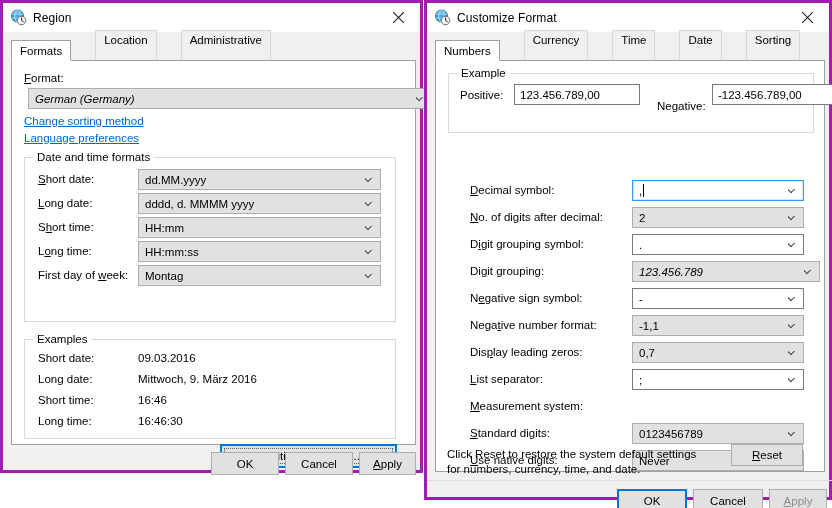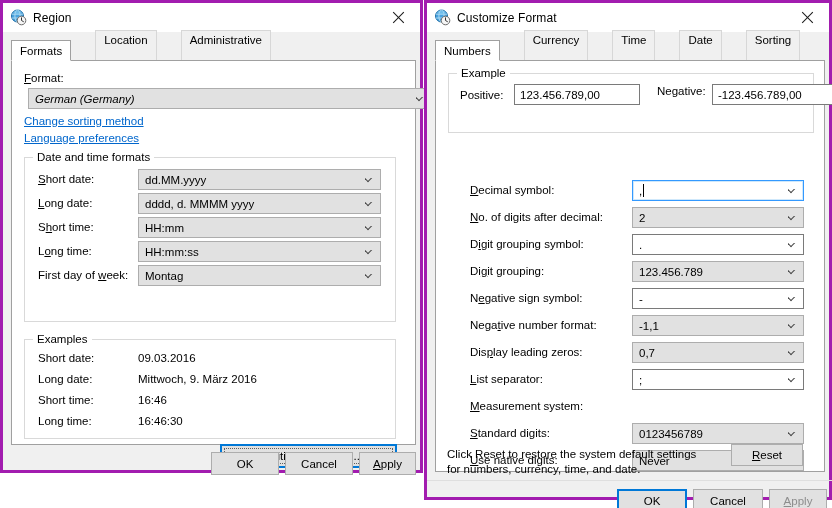--- a/index.html
+++ b/index.html
@@ -399,21 +399,21 @@
       <div class="tabpage" style="left:8px; top:28px; width:390px; height:412px;">
 
         <div class="groupbox" style="left:12px; top:12px; width:366px; height:60px;">
           <span class="grouptitle">Example</span>
 
           <div class="statictext" style="left:11px; top:15px;">Positive:</div>
           <div class="textbox" style="left:65px; top:10px; width:126px;">
             <span>123.456.789,00</span>
           </div>
 
-          <div class="statictext" style="left:208px; top:11px;text-align:right;">Negative:</div>
+          <div class="statictext" style="left:208px; top:26px;text-align:right;">Negative:</div>
           <div class="textbox" style="left:263px; top:10px; width:126px;">
             <span>-123.456.789,00</span>
           </div>
         </div>
 
         <div class="lbl" style="left:34px; top:123px;"><u>D</u>ecimal symbol:</div>
         <div class="combo focused" style="left:196px; top:119px; width:172px;">
           <span>,</span>
             <span class="caret"></span>
           <span class="arrow"></span>
@@ -425,21 +425,21 @@
           <span class="arrow"></span>
         </div>
 
         <div class="lbl" style="left:34px; top:177px;">D<u>i</u>git grouping symbol:</div>
         <div class="combo white" style="left:196px; top:173px; width:172px;">
           <span>.</span>
           <span class="arrow"></span>
         </div>
 
         <div class="lbl" style="left:34px; top:204px;">Di<u>g</u>it grouping:</div>
-        <div class="combo" style="left:196px; top:200px; width:172px;">
+        <div class="combo" style="left:196px; top:200px; width:188px;font-style:italic;">
           <span>123.456.789</span>
           <span class="arrow"></span>
         </div>
 
         <div class="lbl" style="left:34px; top:231px;">N<u>e</u>gative sign symbol:</div>
         <div class="combo white" style="left:196px; top:227px; width:172px;">
           <span>-</span>
           <span class="arrow"></span>
         </div>
 

